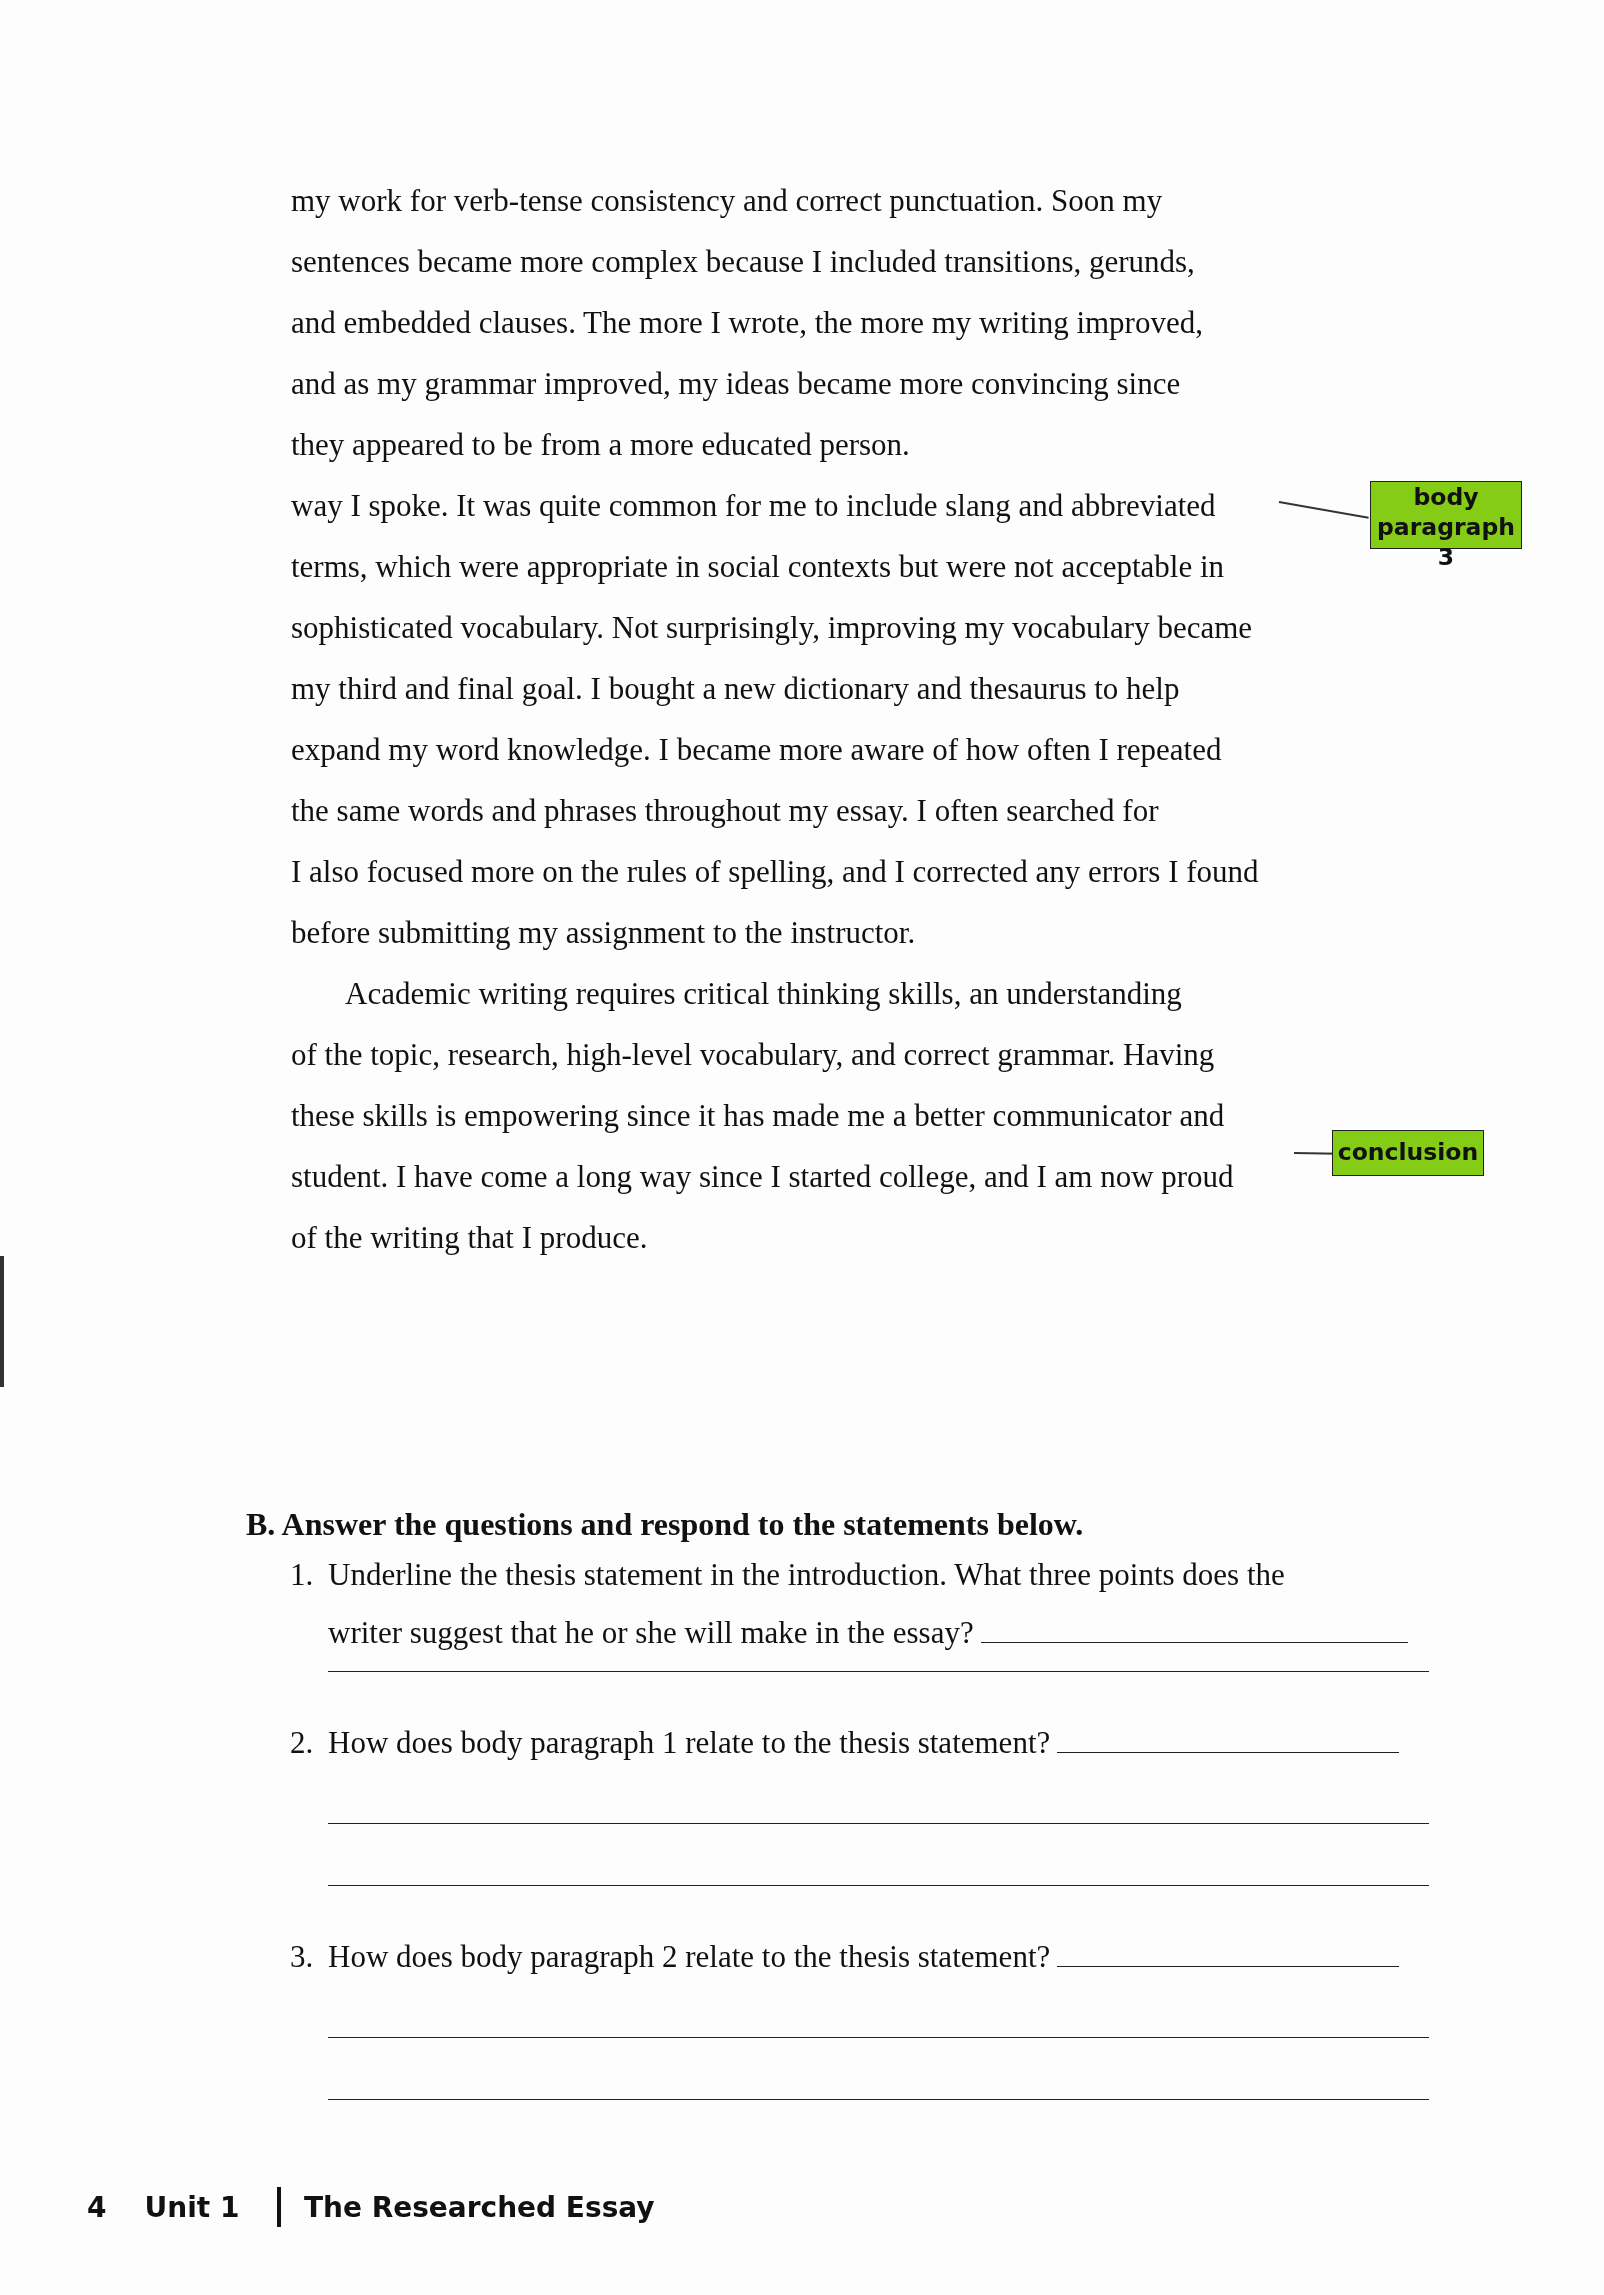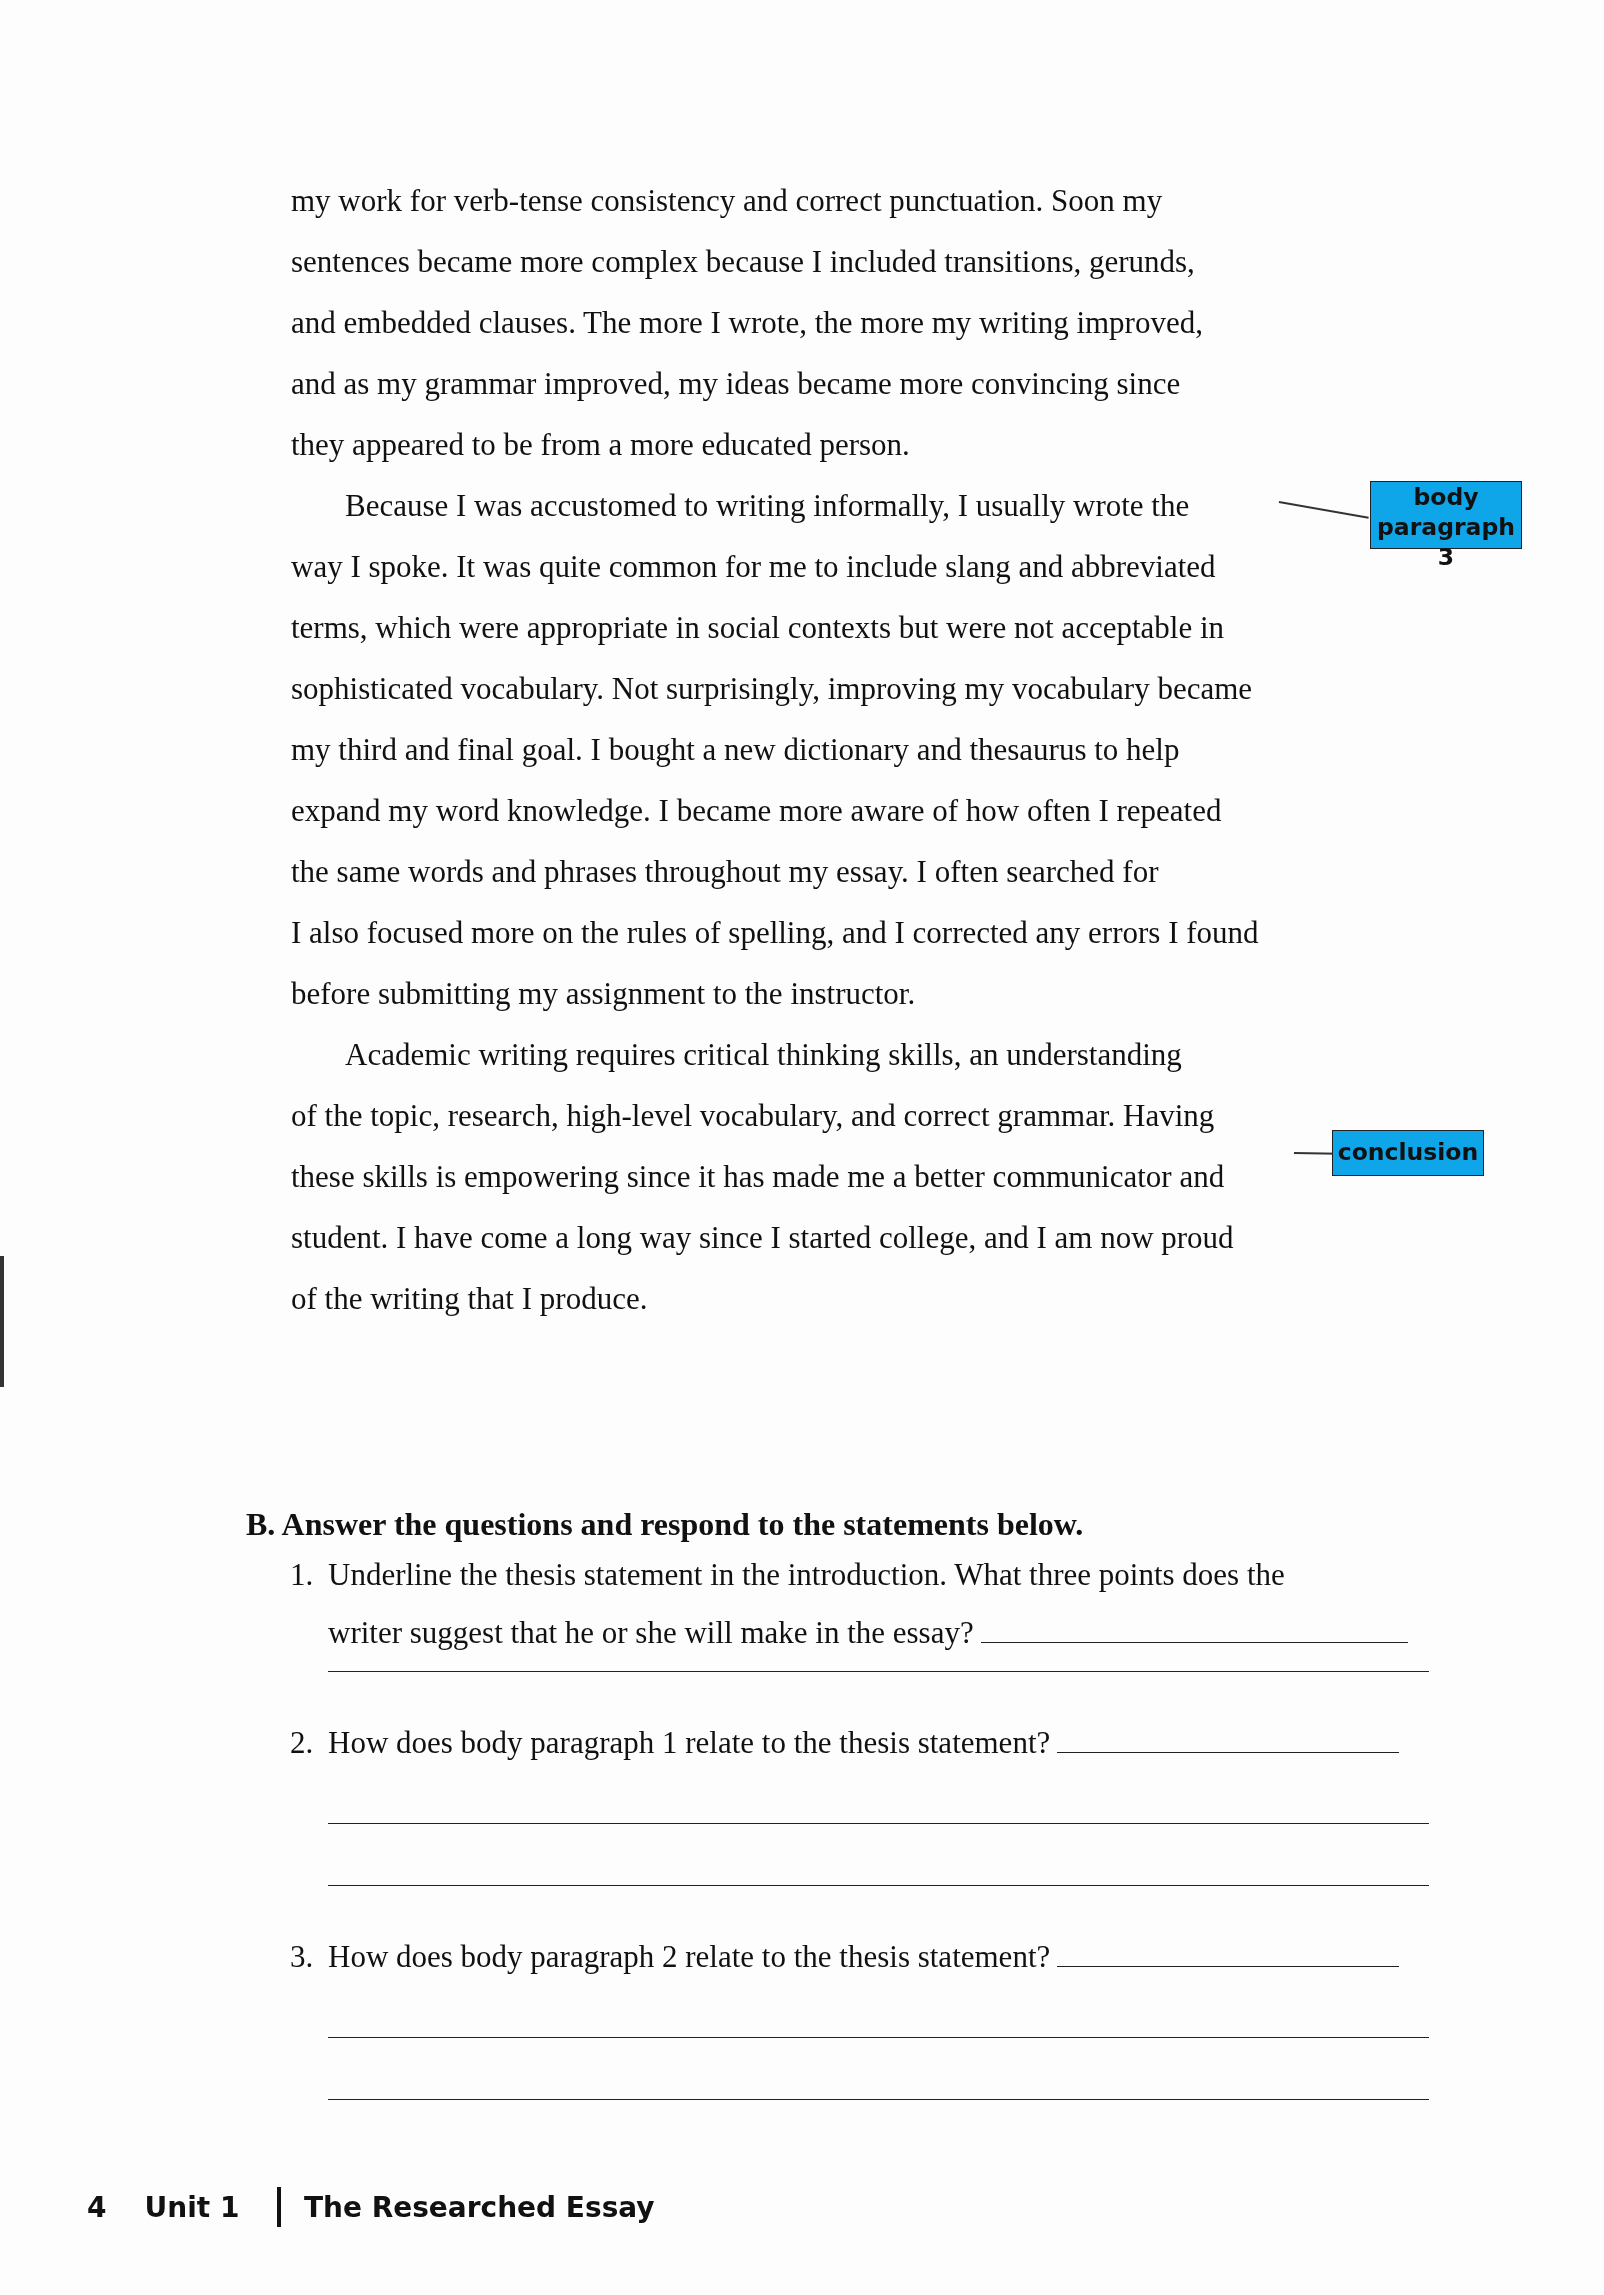--- a/index.html
+++ b/index.html
@@ -2,21 +2,21 @@
 <html style="font-size:14px"><head>
 <meta charset="utf-8">
 <style>
   html, body { margin: 0; padding: 0; background: #ffffff; }
   body { width: 1605px; height: 2295px; position: relative; overflow: hidden; color: #111; }
   .page { position: absolute; left: 0; top: 0; width: 1605px; height: 2295px; background: #fdfdfd; }
   .essay { position: absolute; left: 291px; top: 170px; width: 1055px;
            font-family: "Liberation Serif", serif; font-size: 31px; line-height: 61px; }
   .line { white-space: nowrap; display: block; }
   .indent { padding-left: 54px; }
-  .callout { position: absolute; border: 1.7px solid #222; background: #0ea5e9;
+  .callout { position: absolute; border: 1.7px solid #222; background: #84cc16;
              font-family: "DejaVu Sans", sans-serif; font-weight: bold; font-size: 23.5px;
              text-align: center; line-height: 30px; color: #111; }
   .callout-line { position: absolute; height: 1.7px; background: #333; transform-origin: left center; }
   .section-b { position: absolute; left: 246px; top: 1502px; width: 1204px;
                font-family: "Liberation Serif", serif; font-size: 31px; }
   .section-title { font-weight: bold; font-size: 32px; line-height: 44px; }
   .q { position: relative; margin-left: 44px; line-height: 58px; }
   .q-num { display: inline-block; width: 38px; }
   .q-text { white-space: nowrap; }
   .blank-inline { display: inline-block; width: 349px; border-bottom: 1.7px solid #222; vertical-align: baseline; margin-left: 7px; height: 17.4px; }
@@ -38,21 +38,20 @@
 
   <div class="essay">
     <div>
       <span class="line">my work for verb-tense consistency and correct punctuation. Soon my</span>
       <span class="line">sentences became more complex because I included transitions, gerunds,</span>
       <span class="line">and embedded clauses. The more I wrote, the more my writing improved,</span>
       <span class="line">and as my grammar improved, my ideas became more convincing since</span>
       <span class="line">they appeared to be from a more educated person.</span>
     </div>
     <div>
-      <span class="line indent">Because I was accustomed to writing informally, I usually wrote the</span>
       <span class="line">way I spoke. It was quite common for me to include slang and abbreviated</span>
       <span class="line">terms, which were appropriate in social contexts but were not acceptable in</span>
       <span class="line">sophisticated vocabulary. Not surprisingly, improving my vocabulary became</span>
       <span class="line">my third and final goal. I bought a new dictionary and thesaurus to help</span>
       <span class="line">expand my word knowledge. I became more aware of how often I repeated</span>
       <span class="line">the same words and phrases throughout my essay. I often searched for</span>
       <span class="line">I also focused more on the rules of spelling, and I corrected any errors I found</span>
       <span class="line">before submitting my assignment to the instructor.</span>
     </div>
     <div>

